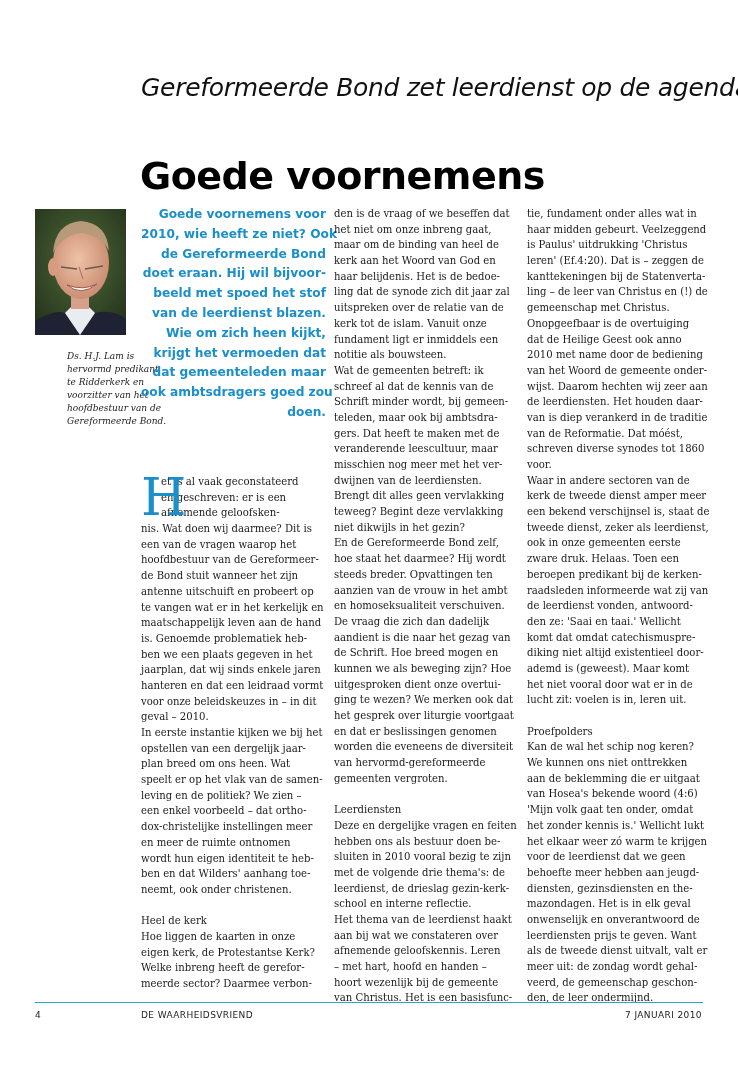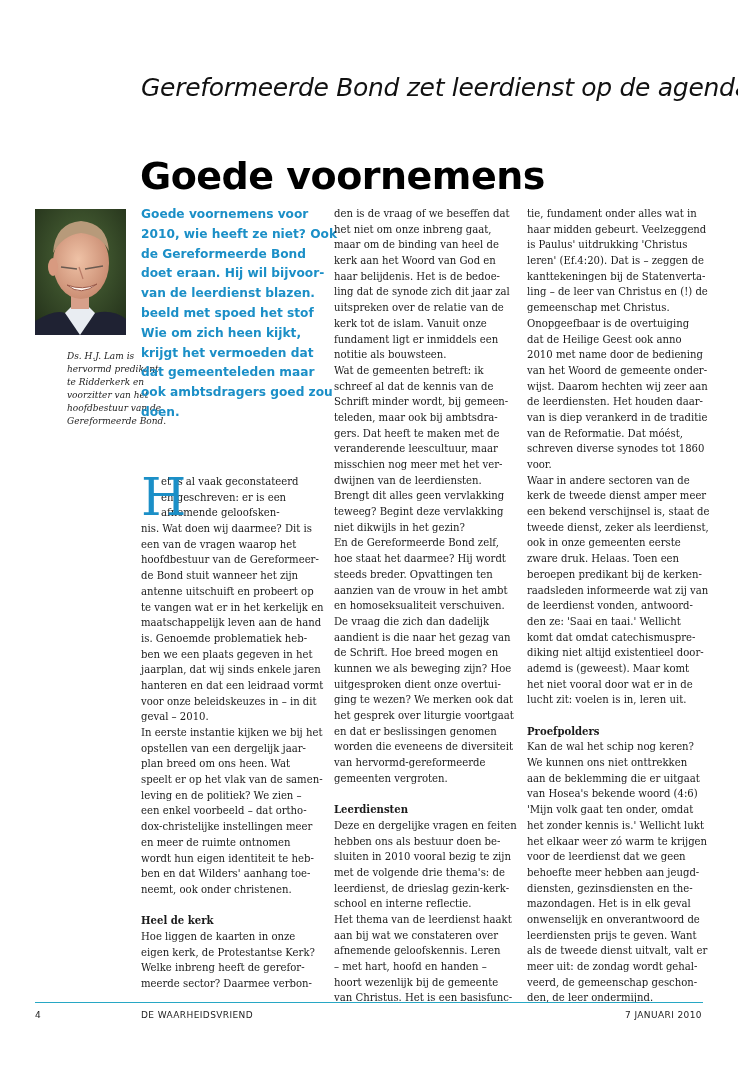--- a/index.html
+++ b/index.html
@@ -22,29 +22,30 @@
     .caption {
       position: absolute; left: 35px; top: 350px; width: 94px;
       font-family: "DejaVu Serif", serif; font-style: italic; font-size: 9px; line-height: 13px;
       color: #222;
     }
     .caption div { white-space: nowrap; margin-left: 32px; }
     .lead {
       position: absolute; left: 141px; top: 205px; width: 185px;
       font-family: "DejaVu Sans", sans-serif; font-weight: bold; font-size: 12.2px; line-height: 19.8px;
       color: #1b8fc7;
+      text-align: right;
     }
     .lead div { white-space: nowrap; }
     .col {
       position: absolute; width: 182px;
       font-family: "DejaVu Serif", serif; font-size: 10.1px; line-height: 15.7px; color: #1a1a1a;
     }
     .col .ln { white-space: nowrap; height: 15.7px; }
     .col .gap { height: 15.7px; }
-    .col .sub { font-weight: bold; white-space: nowrap; height: 15.7px; }
+    .col .sub { font-weight: normal; white-space: nowrap; height: 15.7px; }
     .col1 { left: 141px; top: 474px; }
     .col2 { left: 334px; top: 206px; }
     .col3 { left: 527px; top: 206px; }
     .dropcap-wrap { position: relative; }
     .dropcap {
       position: absolute; left: 0; top: -3px;
       font-family: "DejaVu Serif", serif; font-size: 52px; line-height: 52px; color: #1b8fc7;
     }
     .ind { padding-left: 20px; }
     .rule {
@@ -96,22 +97,22 @@
   <div>voorzitter van het</div>
   <div>hoofdbestuur van de</div>
   <div>Gereformeerde Bond.</div>
 </div>
 
 <div class="lead">
   <div>Goede voornemens voor</div>
   <div>2010, wie heeft ze niet? Ook</div>
   <div>de Gereformeerde Bond</div>
   <div>doet eraan. Hij wil bijvoor-</div>
+  <div>beeld met spoed het stof</div>
   <div>van de leerdienst blazen.</div>
-  <div>beeld met spoed het stof</div>
   <div>Wie om zich heen kijkt,</div>
   <div>krijgt het vermoeden dat</div>
   <div>dat gemeenteleden maar</div>
   <div>ook ambtsdragers goed zou</div>
   <div>doen.</div>
 </div>
 
 <div class="col col1">
   <div class="dropcap-wrap">
     <span class="dropcap">H</span>

